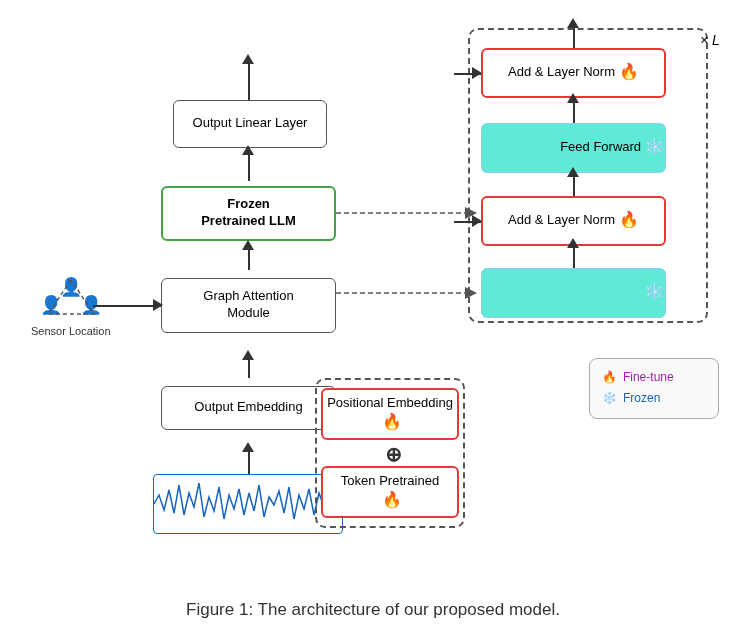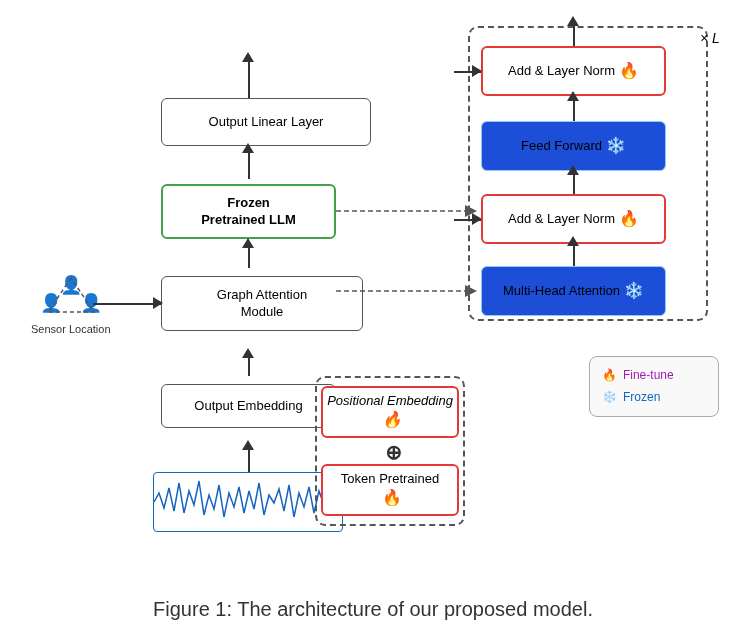--- a/index.html
+++ b/index.html
@@ -25,21 +25,21 @@
       border-radius: 6px;
       background: #fff;
       display: flex;
       align-items: center;
       justify-content: center;
       text-align: center;
       font-size: 13px;
       line-height: 1.3;
     }
     .box-red { border-color: #e53935; border-width: 2px; }
-    .box-blue { border-color: #90caf9; background: #1d4ed8; }
+    .box-blue { border-color: #90caf9; background: #5eead4; justify-content: flex-end; }
     .box-green { border-color: #43a047; border-width: 2px; font-weight: bold; }
     .dashed-box {
       position: absolute;
       border: 2px dashed #555;
       border-radius: 10px;
     }
 
     
     .arrow-line {
       position: absolute;
@@ -72,21 +72,21 @@
       padding: 8px 12px;
       font-size: 12px;
       line-height: 1.8;
     }
     .xL-label {
       position: absolute;
       font-size: 14px;
       font-style: italic;
     }
     .figure-caption {
-      font-size: 20px;
+      font-size: 17px;
       color: #333;
       text-align: center;
       margin-top: 12px;
     }
 
     
     .sensor-area {
       position: absolute;
       display: flex;
       flex-direction: column;
@@ -144,21 +144,20 @@
     <span>Feed Forward</span>
     <span class="emoji">❄️</span>
   </div>
 
   <div class="box box-red" style="left:468px; top:178px; width:185px; height:50px;">
     <span>Add &amp; Layer Norm</span>
     <span class="emoji">🔥</span>
   </div>
 
   <div class="box box-blue" style="left:468px; top:250px; width:185px; height:50px;">
-    <span>Multi-Head Attention</span>
     <span class="emoji">❄️</span>
   </div>
 
   <div class="arrow-line vertical" style="left:560px; top:228px; height:22px;"></div>
   <div class="arrowhead-up" style="left:554px; top:220px;"></div>
 
   <div class="arrow-line vertical" style="left:560px; top:157px; height:21px;"></div>
   <div class="arrowhead-up" style="left:554px; top:149px;"></div>
 
   <div class="arrow-line vertical" style="left:560px; top:83px; height:22px;"></div>
@@ -166,38 +165,38 @@
 
   <div class="arrow-line vertical" style="left:560px; top:5px; height:25px;"></div>
   <div class="arrowhead-up" style="left:554px; top:0px;"></div>
 
   <div class="arrow-line horizontal" style="left:441px; top:55px; width:27px;"></div>
   <div class="arrowhead-right" style="left:459px; top:49px;"></div>
 
   <div class="arrow-line horizontal" style="left:441px; top:203px; width:27px;"></div>
   <div class="arrowhead-right" style="left:459px; top:197px;"></div>
 
-  <div class="box" style="left:148px; top:82px; width:210px; height:48px;">
+  <div class="box" style="left:160px; top:82px; width:154px; height:48px;">
     <span>Output Linear Layer</span>
   </div>
 
   <div class="arrow-line vertical" style="left:235px; top:135px; height:28px;"></div>
   <div class="arrowhead-up" style="left:229px; top:127px;"></div>
 
   <div class="arrow-line vertical" style="left:235px; top:44px; height:38px;"></div>
   <div class="arrowhead-up" style="left:229px; top:36px;"></div>
 
   <div class="box box-green" style="left:148px; top:168px; width:175px; height:55px; flex-direction:column;">
     <span style="font-weight:bold;"><strong>Frozen</strong><br>Pretrained LLM</span>
   </div>
 
   <div class="arrow-line vertical" style="left:235px; top:230px; height:22px;"></div>
   <div class="arrowhead-up" style="left:229px; top:222px;"></div>
 
-  <div class="box" style="left:148px; top:260px; width:202px; height:55px; flex-direction:column;align-items:center;">
+  <div class="box" style="left:148px; top:260px; width:175px; height:55px; flex-direction:column;align-items:center;">
     <span>Graph Attention<br>Module</span>
   </div>
 
   <div class="arrow-line vertical" style="left:235px; top:340px; height:20px;"></div>
   <div class="arrowhead-up" style="left:229px; top:332px;"></div>
 
   <div class="box" style="left:148px; top:368px; width:175px; height:44px;">
     <span>Output Embedding</span>
   </div>
 
@@ -205,21 +204,21 @@
   <div class="arrowhead-up" style="left:229px; top:424px;"></div>
 
   <div class="waveform-box" style="left:140px; top:456px; width:190px; height:60px;">
     <svg width="188" height="58" viewBox="0 0 188 58">
       <polyline fill="none" stroke="#1565c0" stroke-width="1.5" points="0,29 5,20 10,35 15,15 20,38 25,10 30,40 35,18 40,32 45,8 50,42 55,22 60,36 65,12 70,44 75,20 80,34 85,14 90,40 95,18 100,36 105,10 110,42 115,22 120,30 125,16 130,38 135,12 140,44 145,20 150,34 155,14 160,40 165,18 170,32 175,28 180,29 188,29"></polyline>
     </svg>
   </div>
 
   <div class="dashed-box" style="left:302px; top:360px; width:150px; height:150px;"></div>
 
-  <div class="box box-red" style="left:308px; top:370px; width:138px; height:52px; flex-direction:column;font-style:italic;">
+  <div class="box box-red" style="left:308px; top:370px; width:138px; height:52px; flex-direction:column;">
     <span>Positional
 Embedding</span>
     <span class="emoji">🔥</span>
   </div>
 
   <div class="plus-symbol" style="left:369px; top:424px;">⊕</div>
 
   <div class="box box-red" style="left:308px; top:448px; width:138px; height:52px; flex-direction:column;">
     <span>Token
 Pretrained</span>

